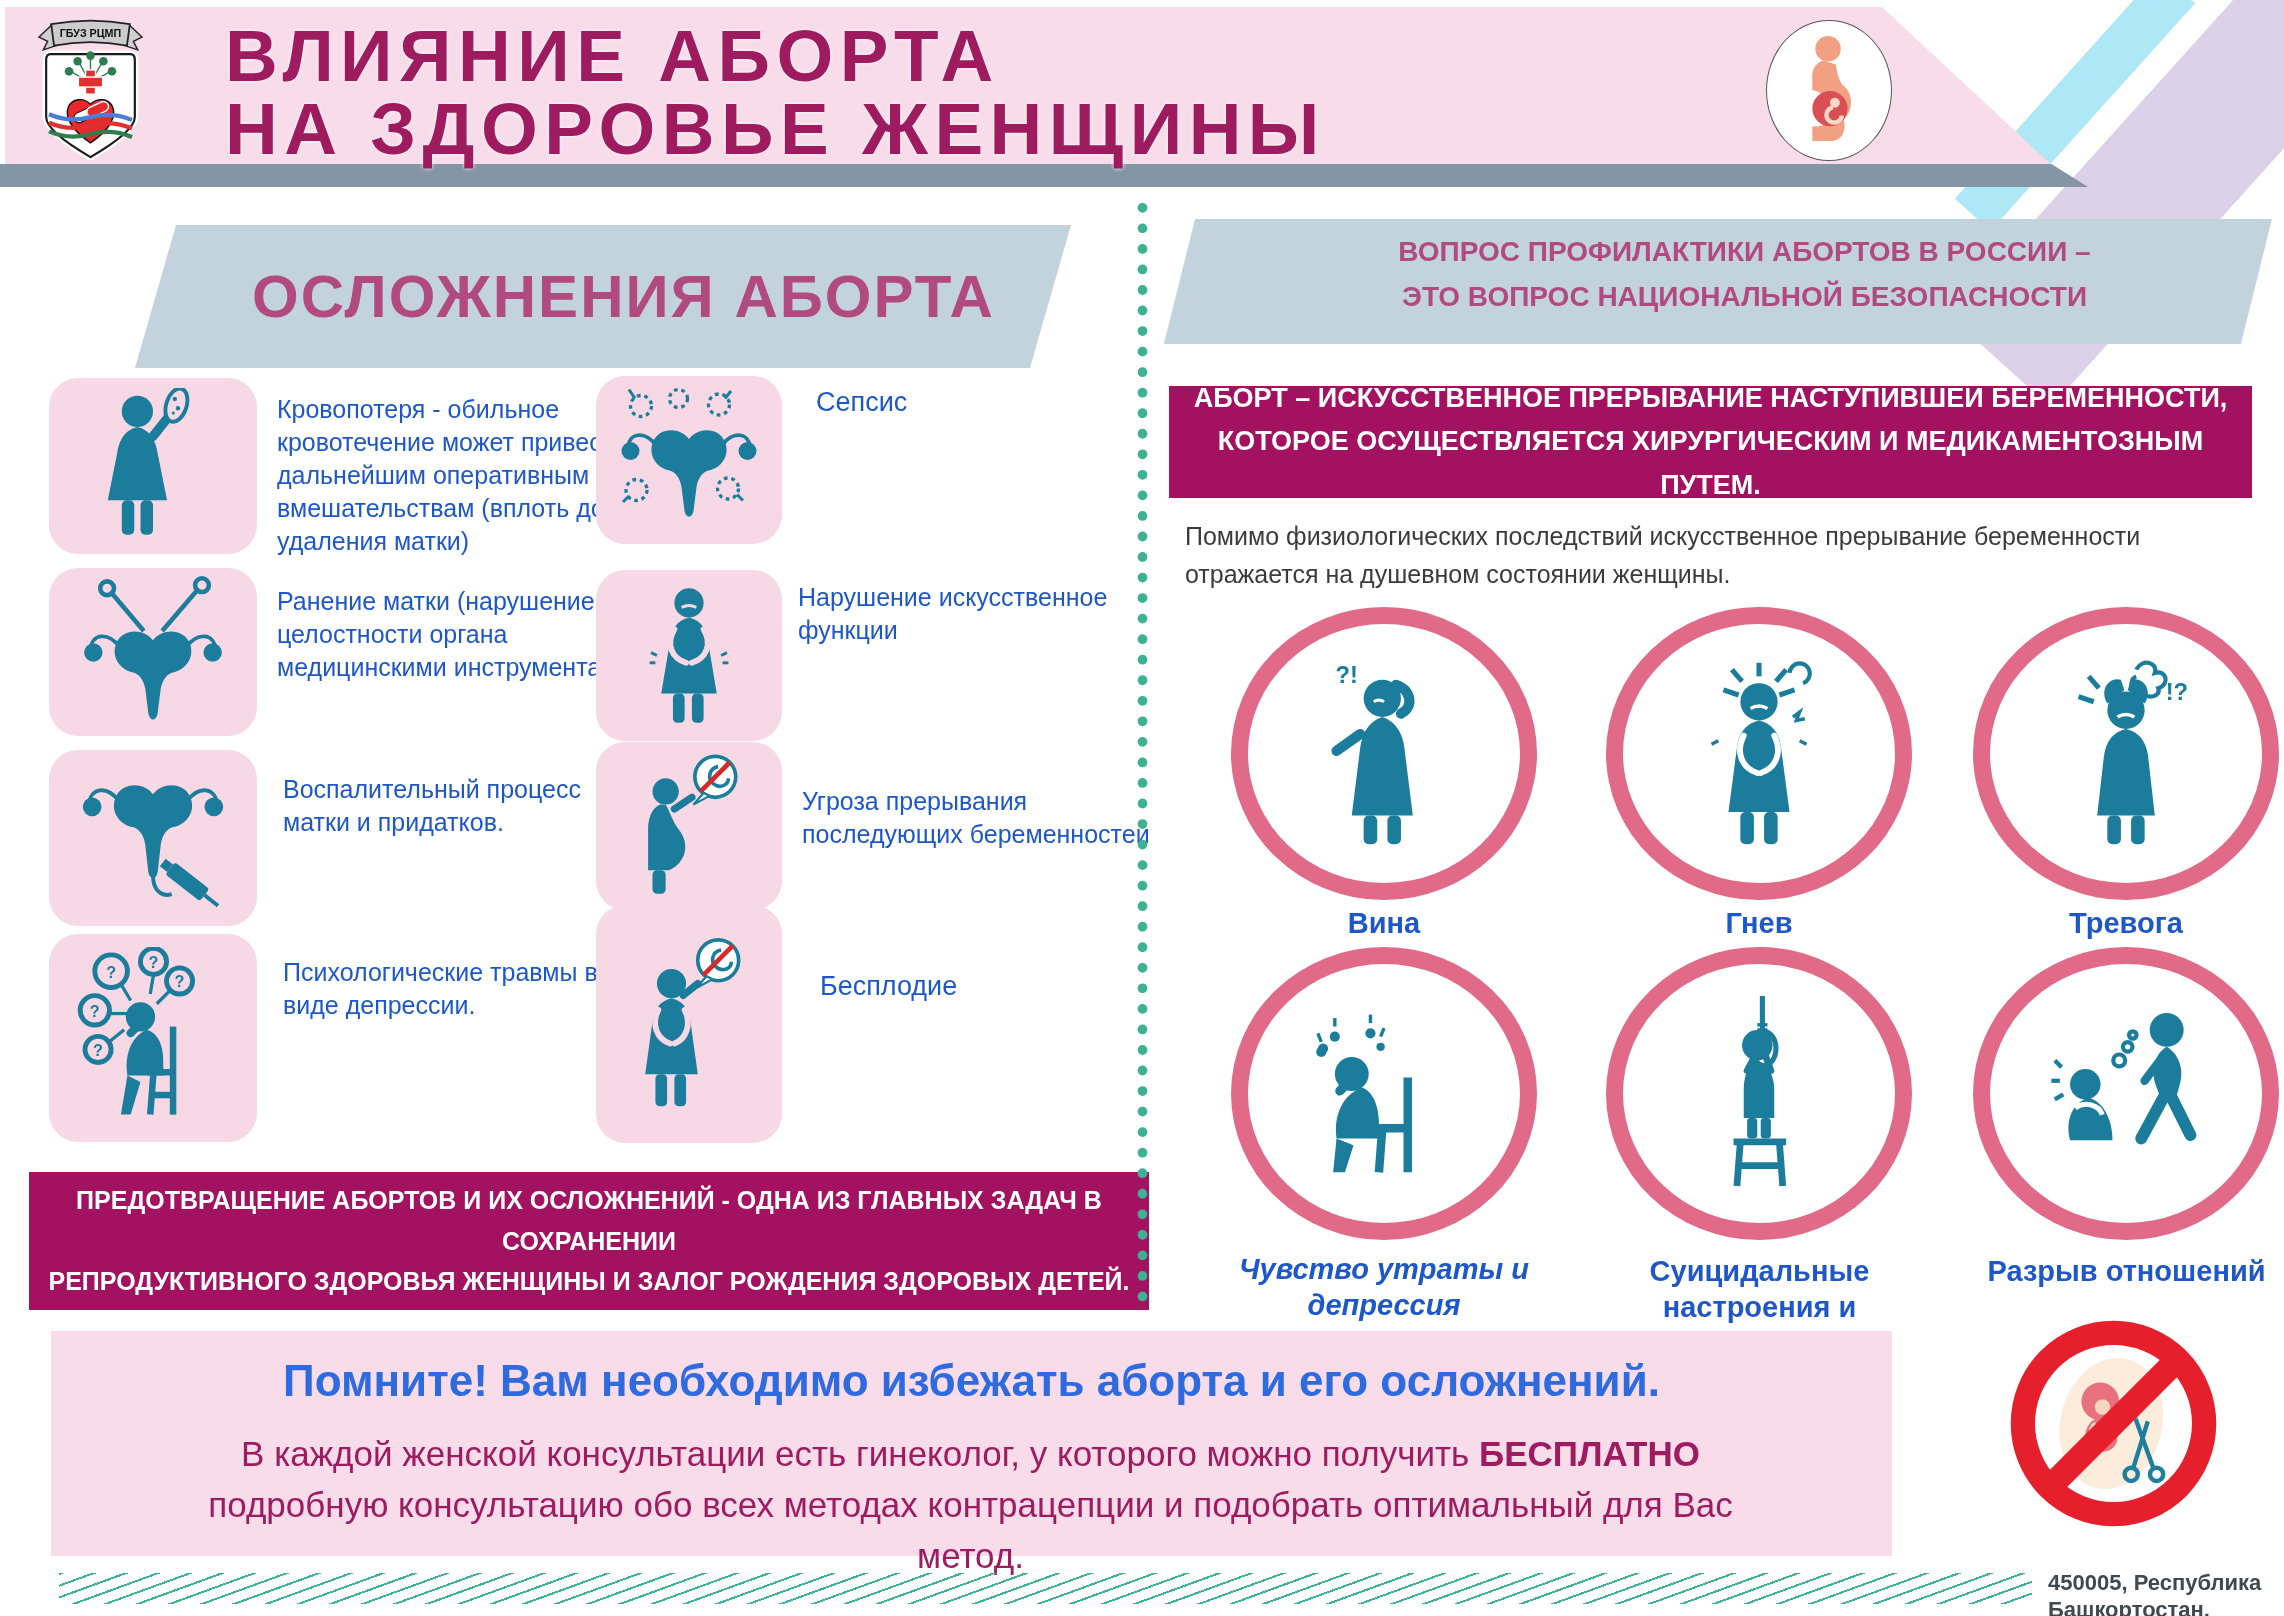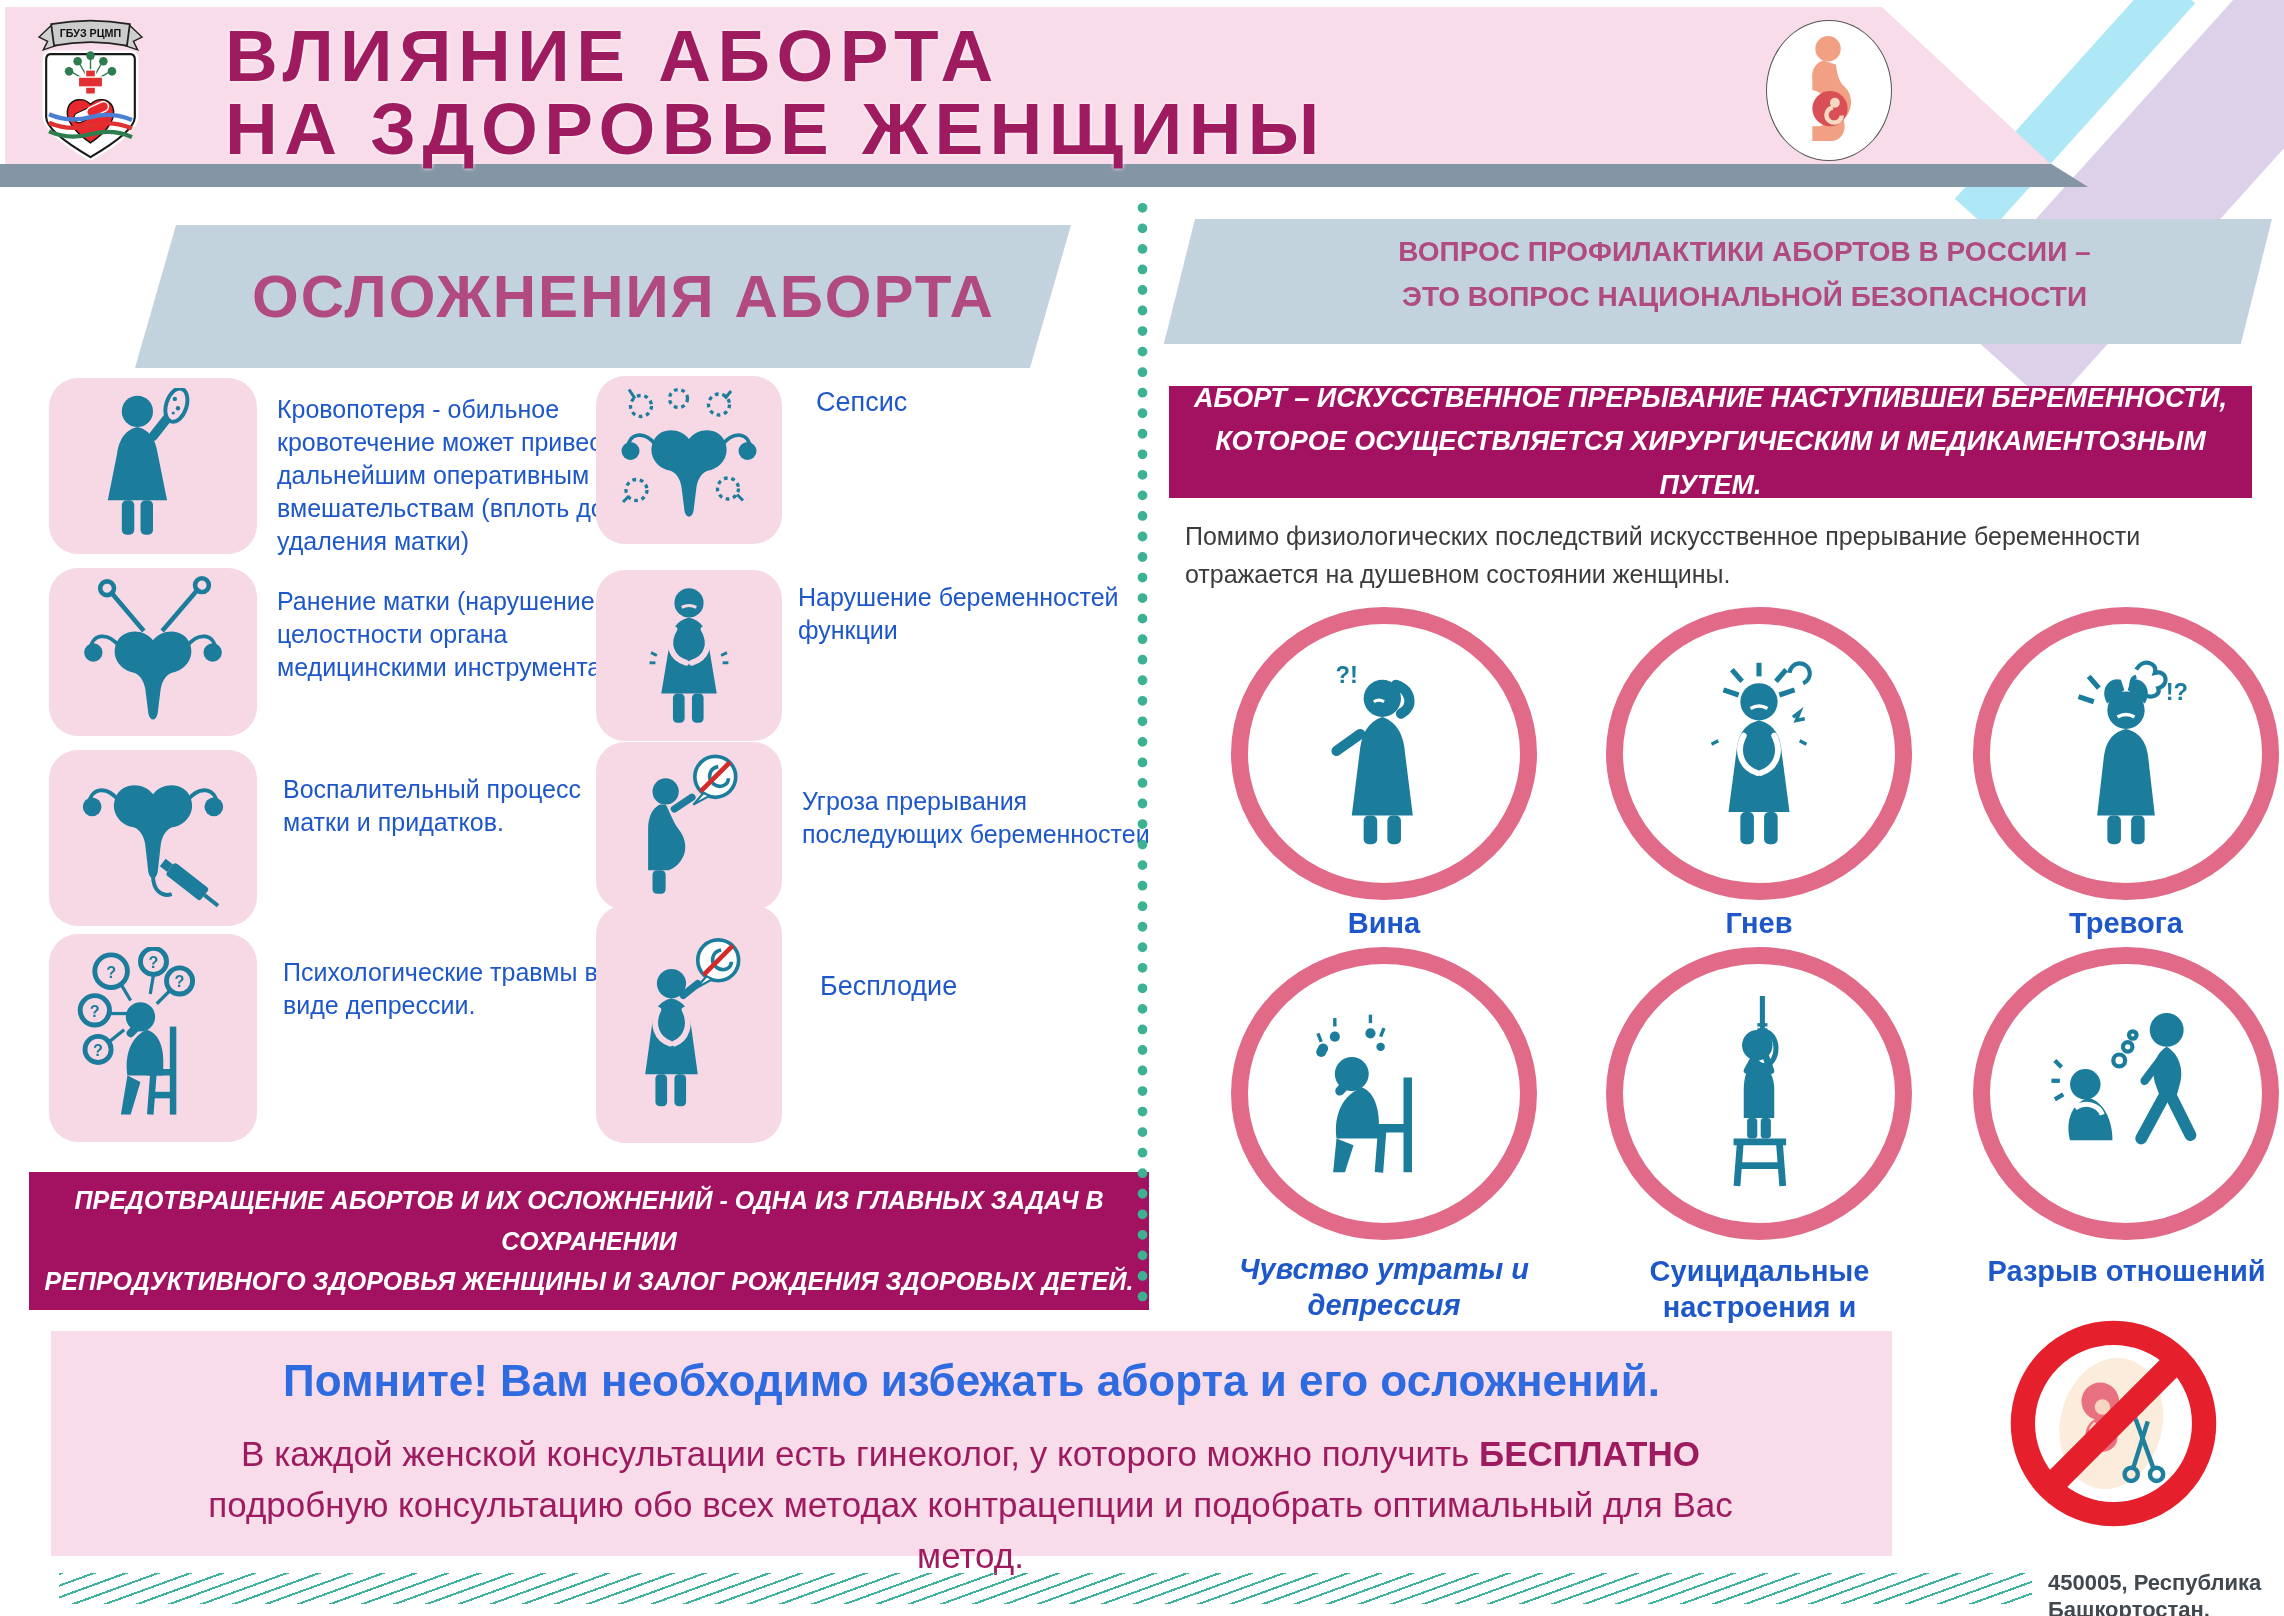--- a/index.html
+++ b/index.html
@@ -22,21 +22,21 @@
   .sec-bg{background:#c3d3de;}
   .sec-left-bg{left:176px;top:225px;width:895px;height:143px;transform:skewX(-16deg);transform-origin:left top;}
   .sec-right-bg{left:1195px;top:219px;width:1077px;height:125px;transform:skewX(-14deg);transform-origin:left top;}
   .sec-title{color:#b04a80;font-weight:bold;text-align:center;}
   .sec-title-left{left:176px;top:262px;width:895px;font-size:60px;letter-spacing:2px;}
   .sec-title-right{left:1206px;top:229px;width:1077px;font-size:28px;line-height:1.62;}
   
   .tile{background:#f7d9e6;border-radius:29px;display:flex;align-items:center;justify-content:center;}
   .itxt{color:#1d57c9;font-size:25px;line-height:1.32;}
   
-  .mag{background:#a31260;color:#fff;font-style:italic;font-weight:bold;text-align:center;}
+  .mag{background:#a31260;color:#fff;font-weight:bold;text-align:center;}
   .banner-left{left:29px;top:1172px;width:1120px;height:138px;font-size:25px;line-height:1.62;
                display:flex;flex-direction:column;justify-content:center;}
   .banner-def{left:1169px;top:386px;width:1083px;height:112px;font-size:27px;line-height:1.6;
               display:flex;flex-direction:column;justify-content:center;}
   .intro{left:1185px;top:518px;width:1100px;color:#3b3b3b;font-size:25px;line-height:1.5;}
   
   .circle{box-sizing:border-box;width:306px;height:293px;border:17px solid #e06a88;border-radius:50%;
           background:#fff;display:flex;align-items:center;justify-content:center;}
   .elabel{color:#1d57c9;font-weight:bold;font-size:29px;line-height:1.25;text-align:center;}
   
@@ -198,21 +198,21 @@
       </g>
       <g stroke="#1b7c9c" stroke-width="2">
         <line x1="24" y1="48" x2="28" y2="50"></line>
           <line x1="23" y1="55" x2="27" y2="55"></line>
         <line x1="76" y1="48" x2="72" y2="50"></line>
           <line x1="77" y1="55" x2="73" y2="55"></line>
       </g>
       <path d="M45,17 Q50,14.5 55,17" fill="none" stroke="#f7d9e6" stroke-width="2"></path>
     </svg>
   </div>
-  <div class="abs itxt" style="left:798px;top:581px;width:352px;">Нарушение беременностей функции</div>
+  <div class="abs itxt" style="left:798px;top:581px;width:352px;">Нарушение искусственное функции</div>
 
   <div class="abs tile" style="left:49px;top:750px;width:208px;height:176px;">
     <svg width="156" height="160" viewBox="0 0 100 100">
       <g fill="#1b7c9c">
         <path d="M50,22 C44,14 30,14 26,24 C22,34 30,42 37,43 C41,44 44,48 45,54 L47,72 C48,77 52,77 53,72 L55,54 C56,48 59,44 63,43 C70,42 78,34 74,24 C70,14 56,14 50,22 Z"></path>
         <circle cx="11" cy="30" r="6"></circle>
           <circle cx="89" cy="30" r="6"></circle>
       </g>
       <g fill="none" stroke="#1b7c9c" stroke-width="2.5">
         <path d="M28,26 C20,16 10,18 9,28"></path>

